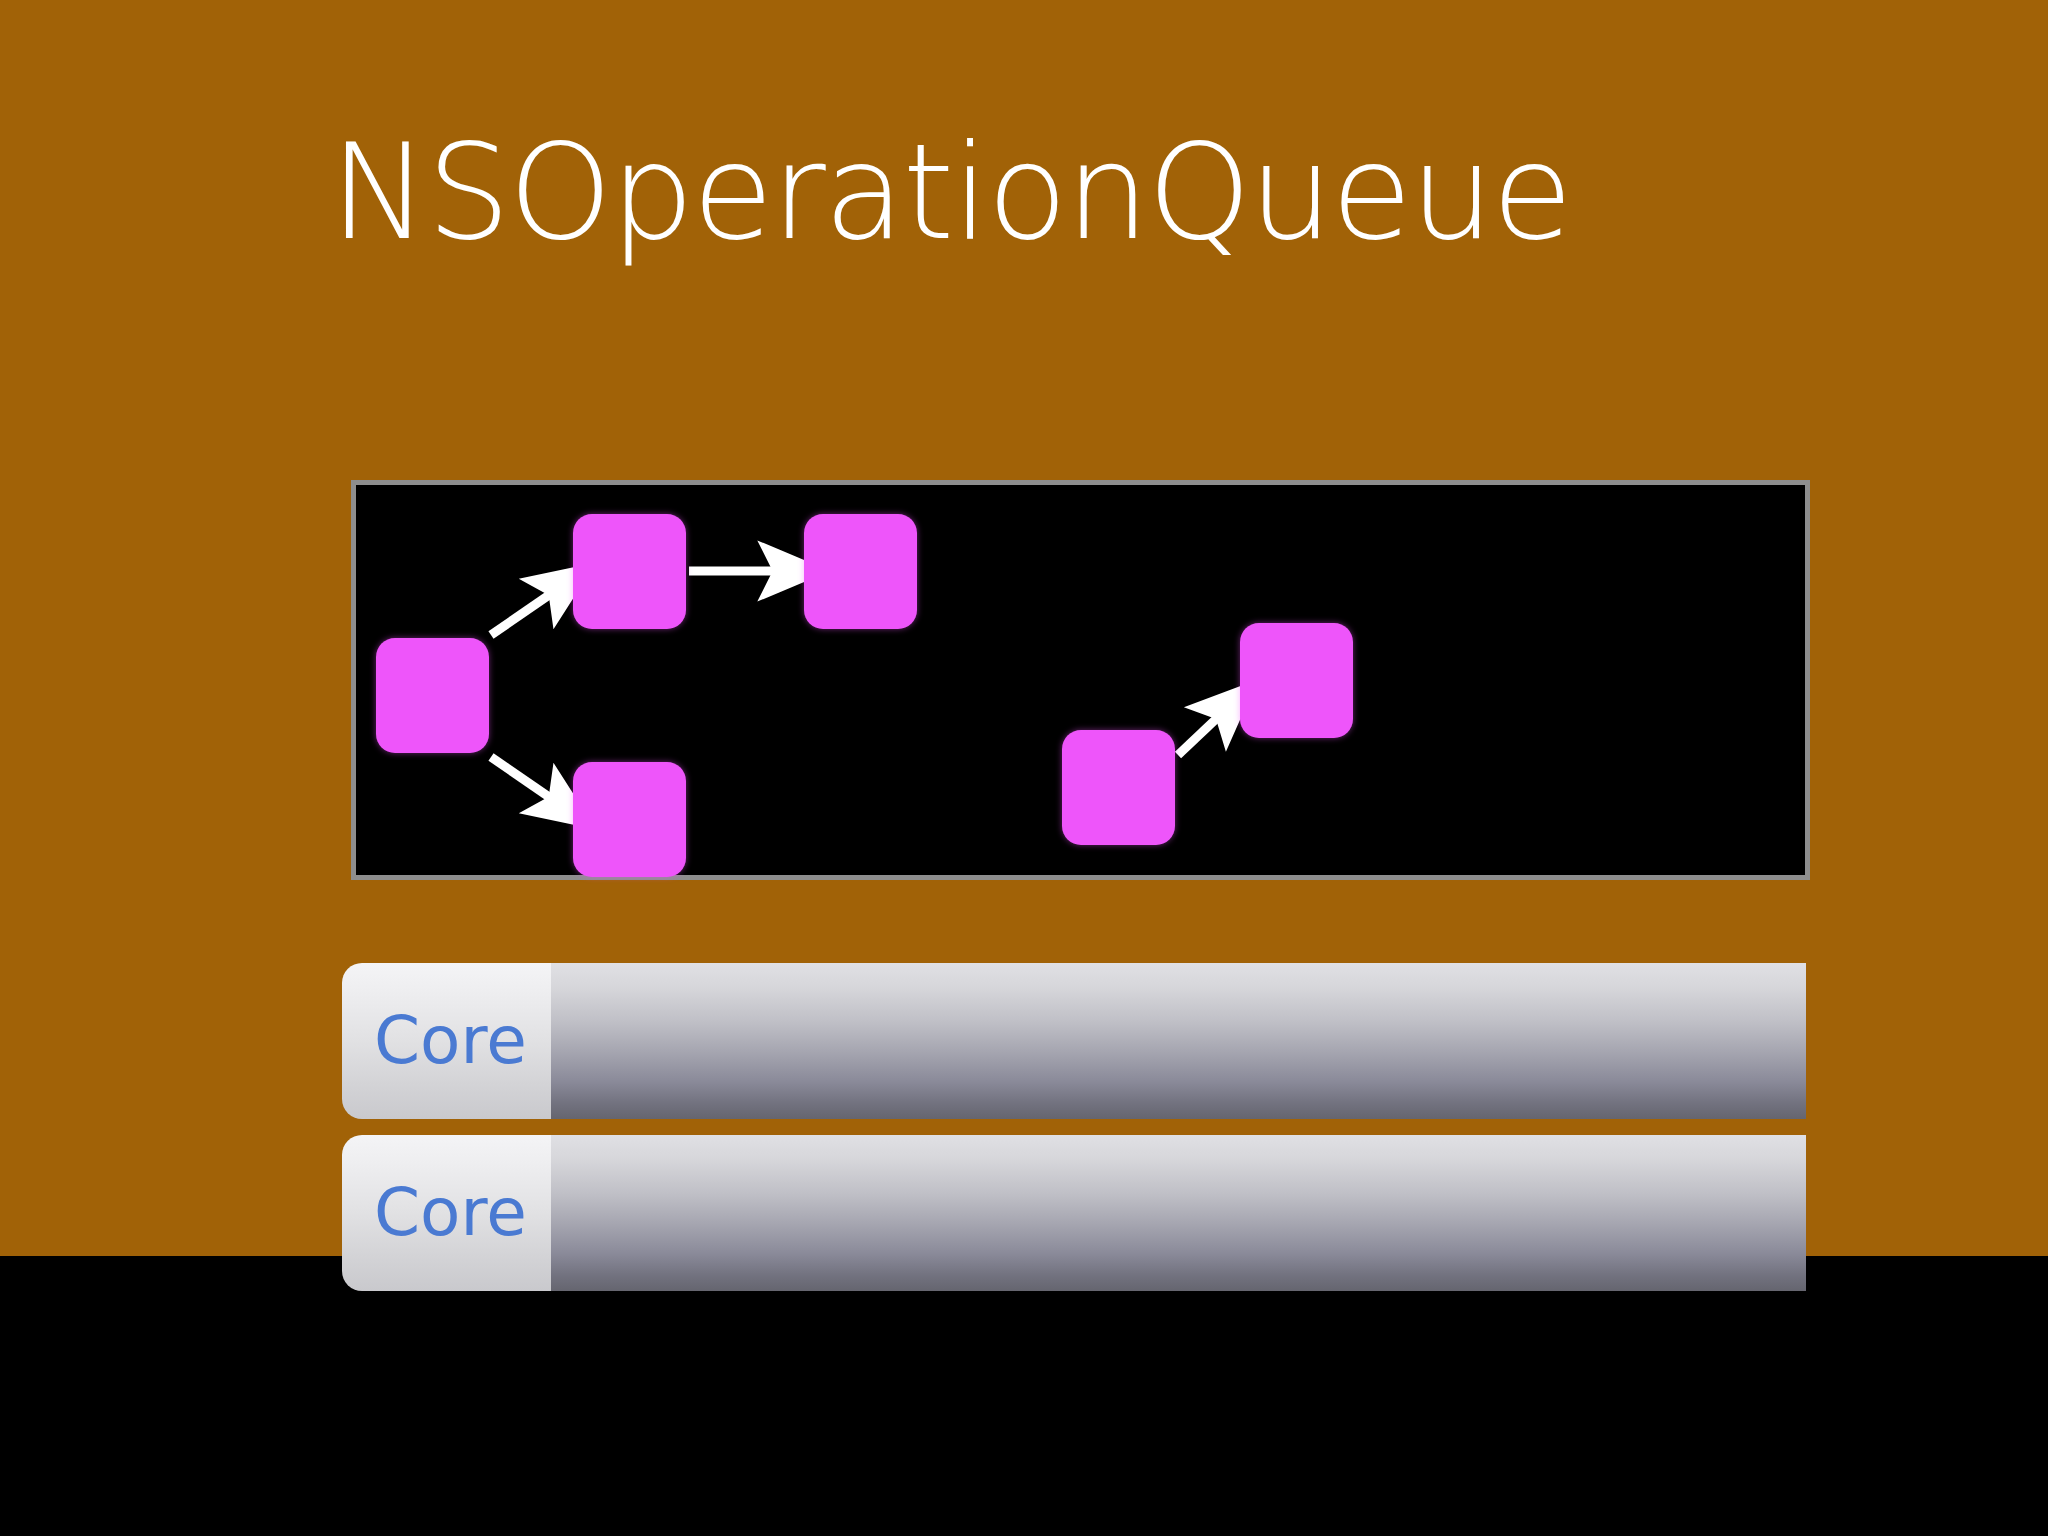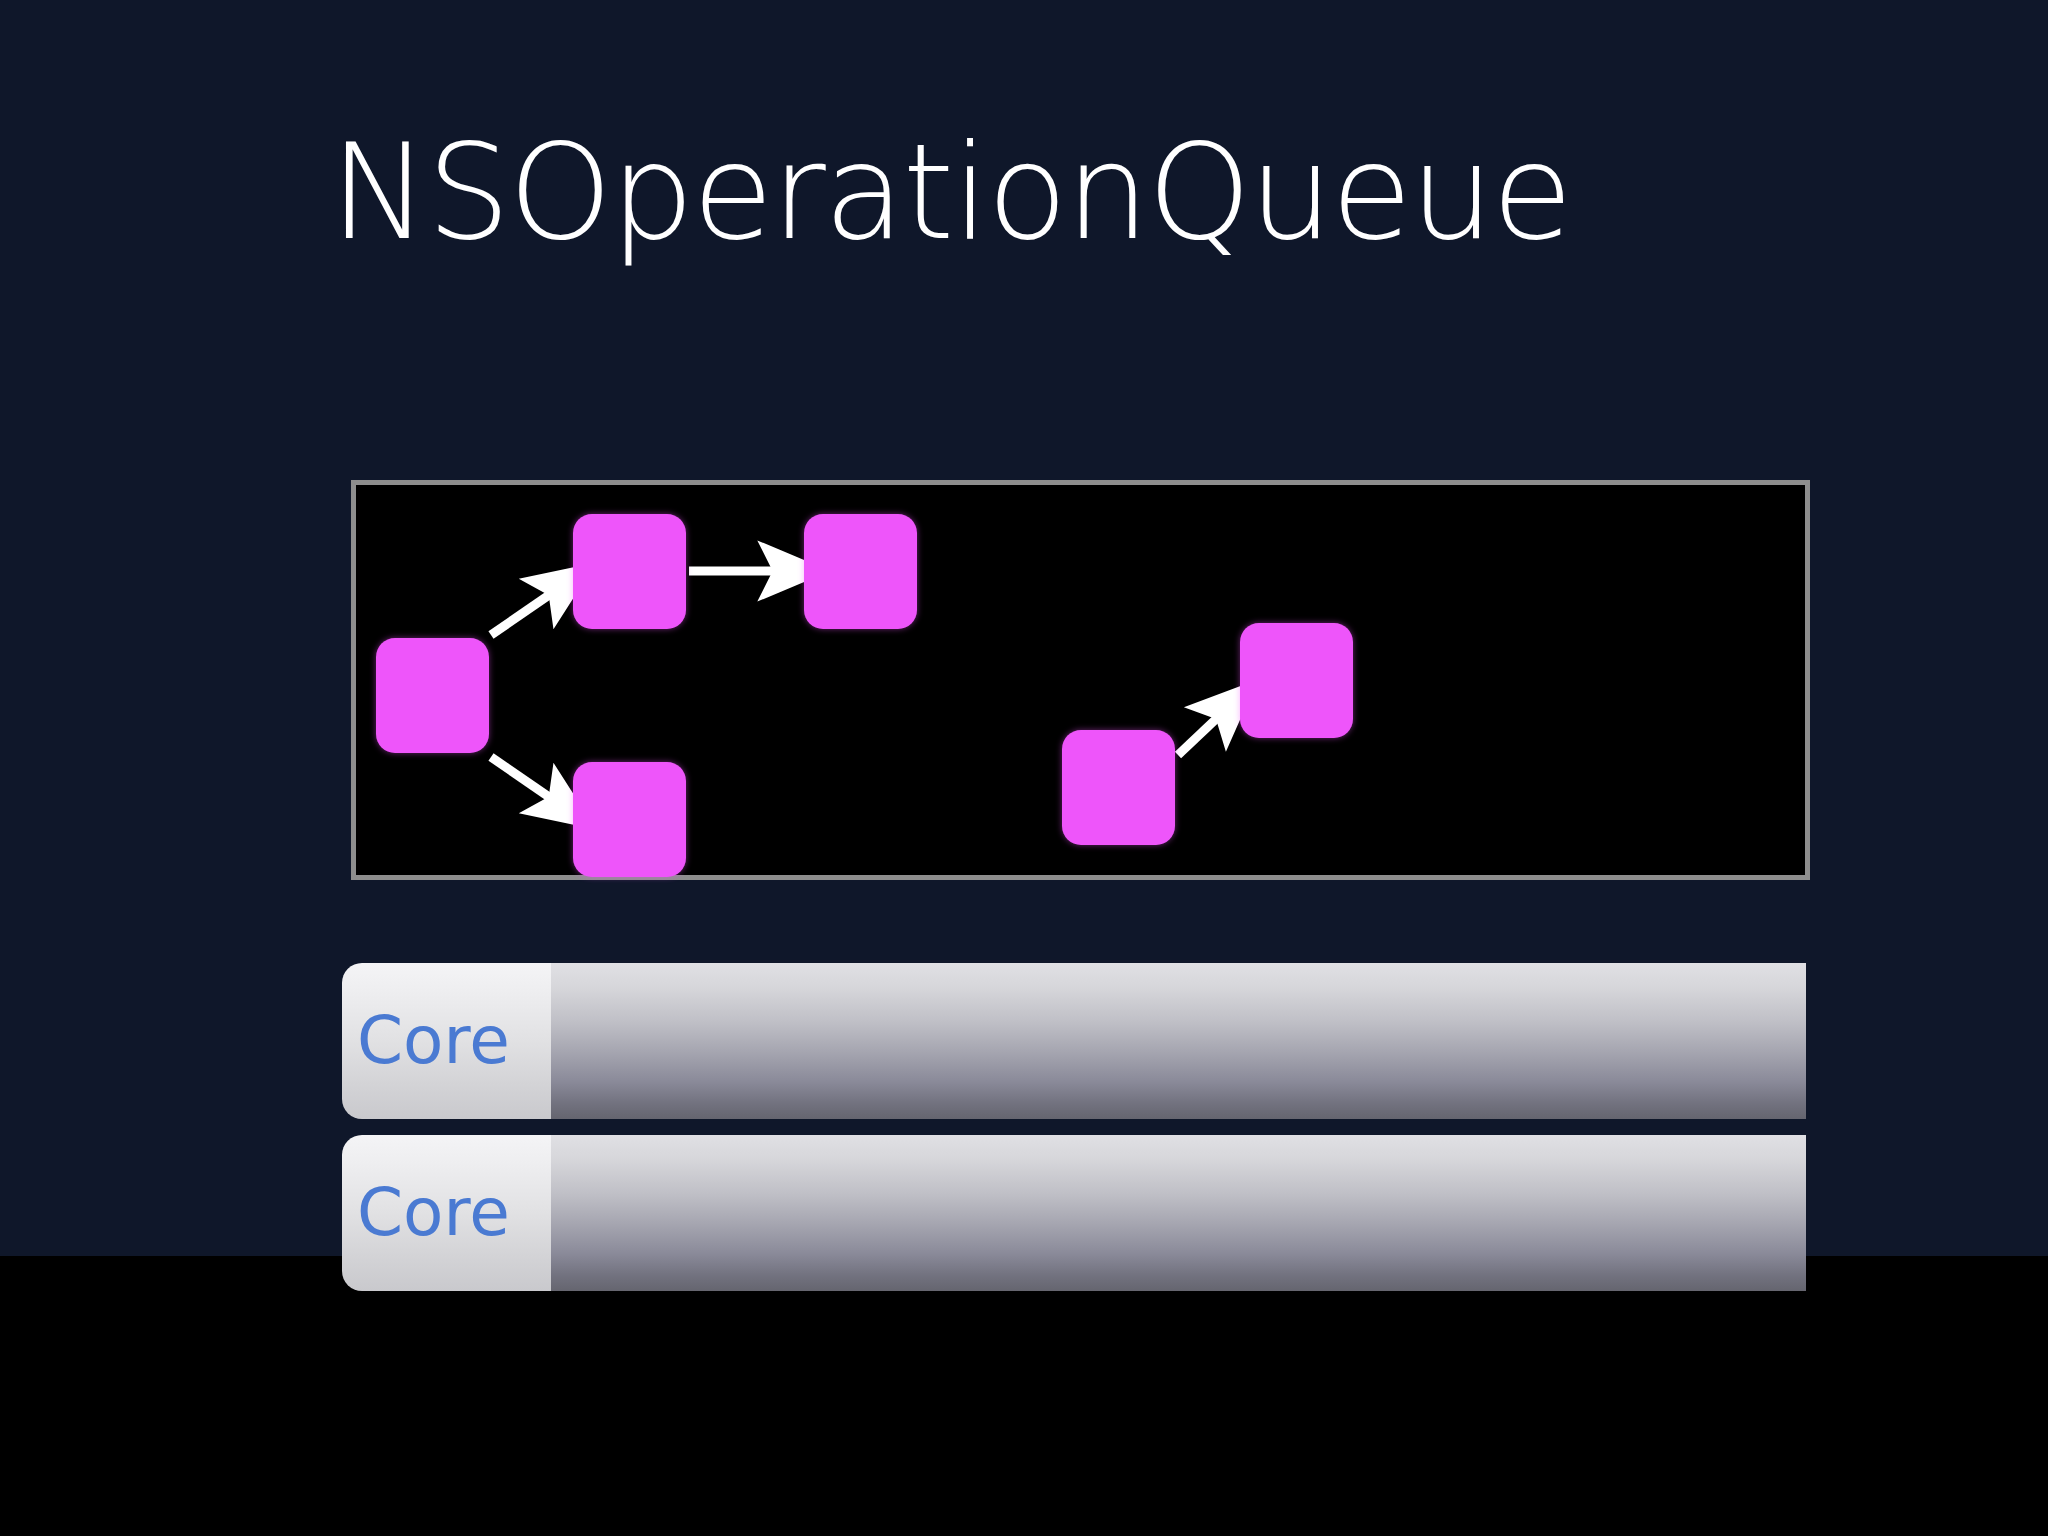--- a/index.html
+++ b/index.html
@@ -14,21 +14,21 @@
     overflow: hidden;
     font-family: "Liberation Sans", sans-serif;
     position: relative;
   }
 
   #slide {
     position: absolute;
     left: 0; top: 0;
     width: 2048px;
     height: 1256px;
-    background: #0f172a;
+    background: #a16207;
   }
 
   
   #slide-title {
     position: absolute;
     left: 330px;
     top: 112px;
     width: 1500px;
     height: 160px;
     color: #ffffff;
@@ -98,21 +98,21 @@
     align-items: center;
     justify-content: flex-start;
   }
 
   .core-label-text {
     font-family: "DejaVu Sans", "Liberation Sans", sans-serif;
     font-size: 66px;
     font-weight: 400;
     color: #4a7ad2;
     letter-spacing: 0px;
-    padding-left: 15px;
+    padding-left: 32px;
     line-height: 1;
     -webkit-font-smoothing: antialiased;
   }
 
   .core-track {
     flex: 1 1 auto;
     background: linear-gradient(to bottom,
                   #e0e0e4 0%,
                   #d6d6da 16%,
                   #bfbfc6 38%,

